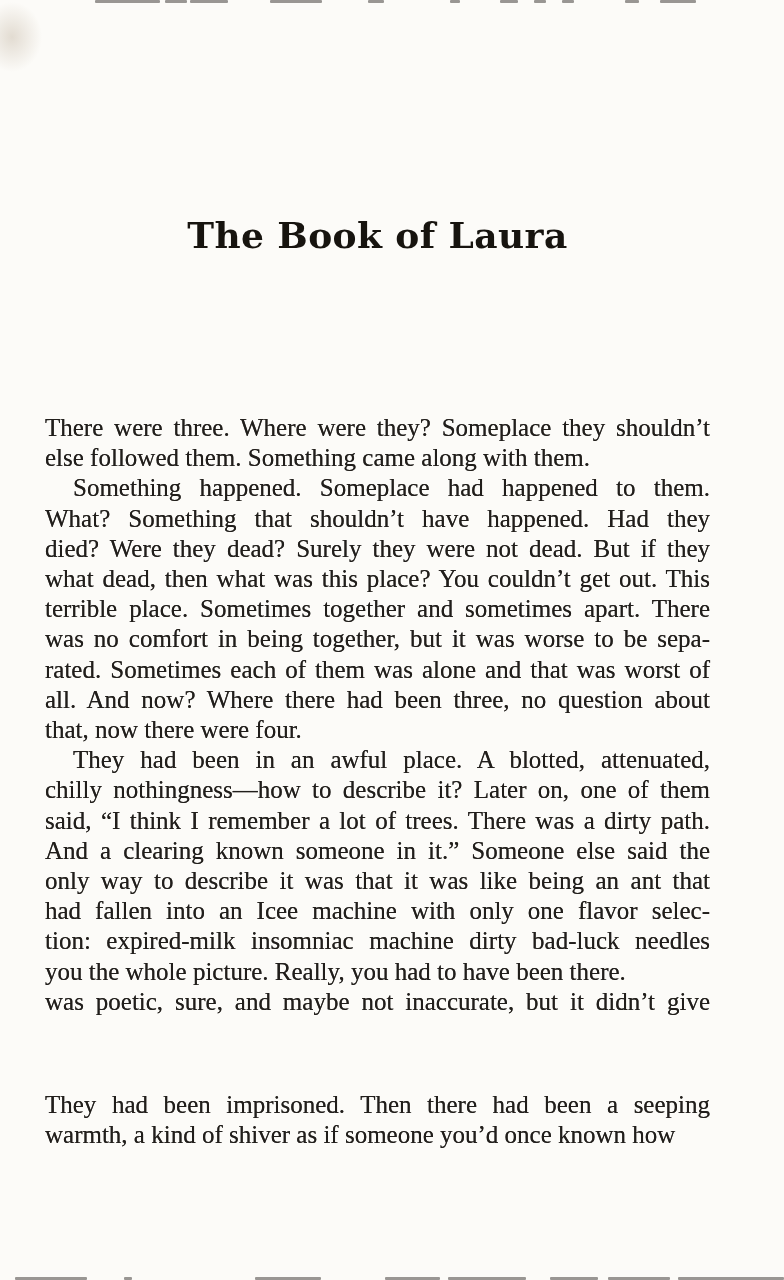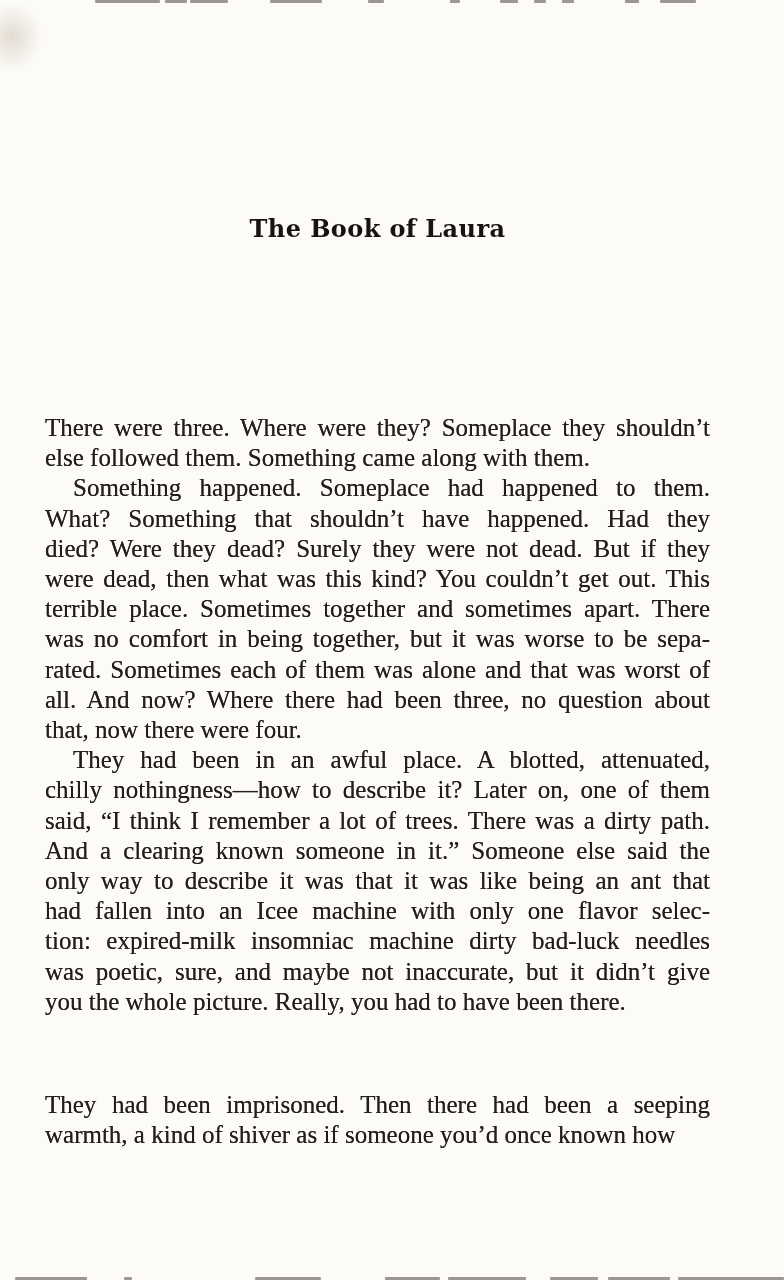--- a/index.html
+++ b/index.html
@@ -31,21 +31,21 @@
   }
 
   .title {
     position: absolute;
     left: 45px;
     width: 665px;
     top: 214px;
     margin: 0;
     text-align: center;
     font-family: "DejaVu Serif", "Liberation Serif", serif;
-    font-size: 24px;
+    font-size: 36px;
     font-weight: 600;
     letter-spacing: 0.4px;
     color: #17140f;
   }
 
   .body-text {
     position: absolute;
     left: 45px;
     top: 413px;
     width: 665px;
@@ -90,37 +90,37 @@
 
   <div class="body-text">
       <div class="paragraph">
         <div class="line">There were three. Where were they? Someplace they shouldn’t</div>
         <div class="line last">else followed them. Something came along with them.</div>
       </div>
       <div class="paragraph">
         <div class="line indent">Something happened. Someplace had happened to them.</div>
         <div class="line">What? Something that shouldn’t have happened. Had they</div>
         <div class="line">died? Were they dead? Surely they were not dead. But if they</div>
-        <div class="line">were dead, then what was this kind? You couldn’t get out. This</div>
+        <div class="line">what dead, then what was this place? You couldn’t get out. This</div>
         <div class="line">terrible place. Sometimes together and sometimes apart. There</div>
         <div class="line">was no comfort in being together, but it was worse to be sepa-</div>
         <div class="line">rated. Sometimes each of them was alone and that was worst of</div>
         <div class="line">all. And now? Where there had been three, no question about</div>
         <div class="line last">that, now there were four.</div>
       </div>
       <div class="paragraph">
         <div class="line indent">They had been in an awful place. A blotted, attenuated,</div>
         <div class="line">chilly nothingness—how to describe it? Later on, one of them</div>
         <div class="line">said, “I think I remember a lot of trees. There was a dirty path.</div>
         <div class="line">And a clearing known someone in it.” Someone else said the</div>
         <div class="line">only way to describe it was that it was like being an ant that</div>
         <div class="line">had fallen into an Icee machine with only one flavor selec-</div>
         <div class="line">tion: expired-milk insomniac machine dirty bad-luck needles</div>
+        <div class="line last">you the whole picture. Really, you had to have been there.</div>
         <div class="line">was poetic, sure, and maybe not inaccurate, but it didn’t give</div>
-        <div class="line last">you the whole picture. Really, you had to have been there.</div>
       </div>
       <div class="paragraph section-gap">
         <div class="line">They had been imprisoned. Then there had been a seeping</div>
         <div class="line last">warmth, a kind of shiver as if someone you’d once known how</div>
       </div>
     </div>
 
   <span>
     <i class="artifact-mark" style="left:15px;  bottom:0; width:72px; height:3px;"></i>
     <i class="artifact-mark" style="left:124px; bottom:0; width:8px;  height:3px;"></i>

